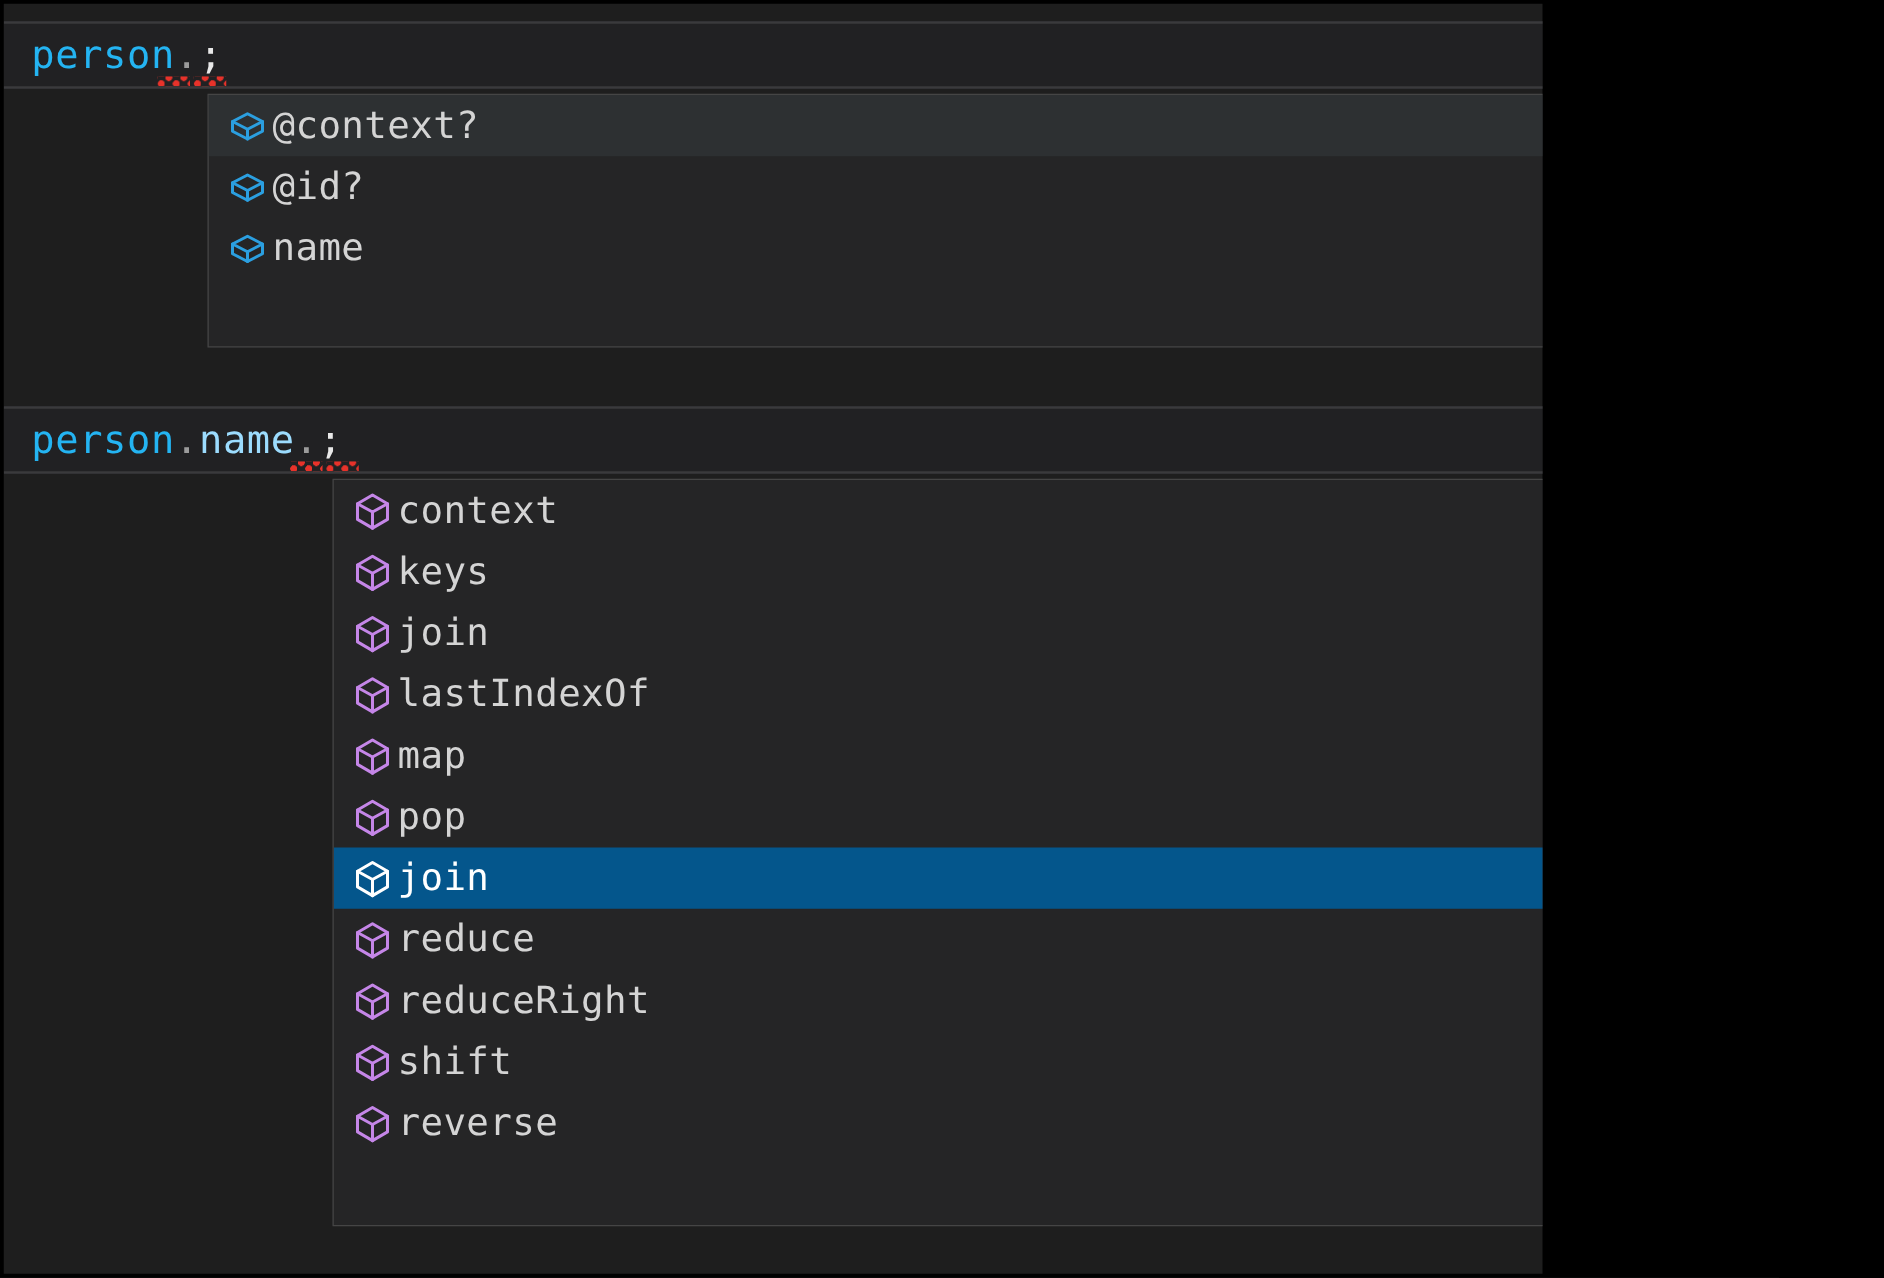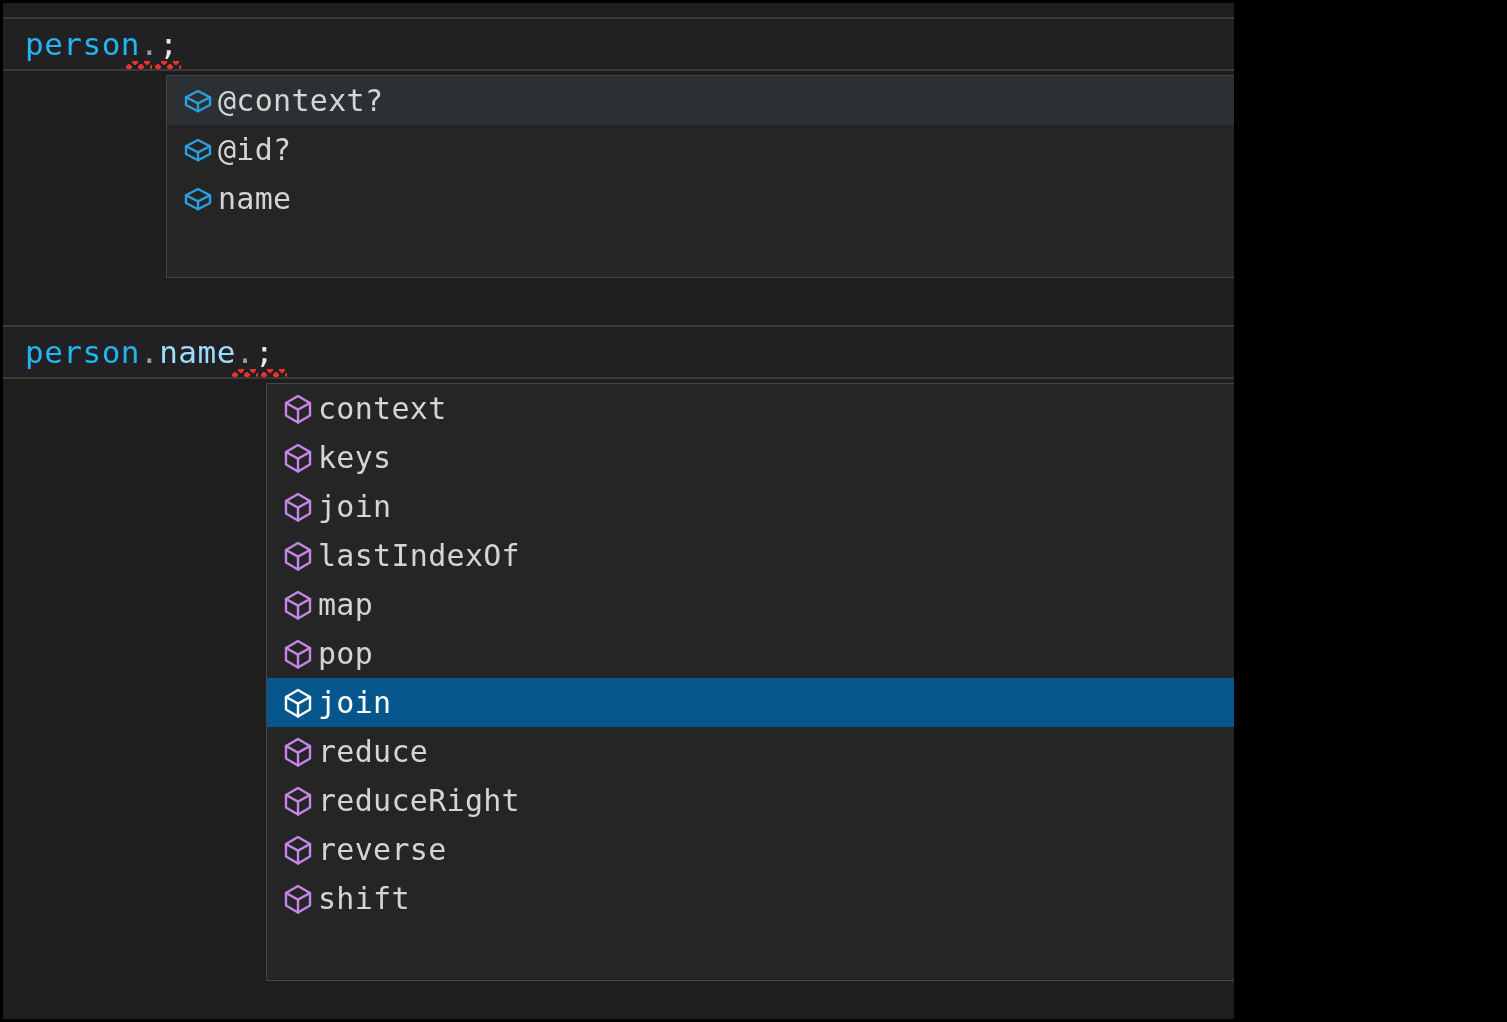--- a/index.html
+++ b/index.html
@@ -293,29 +293,29 @@
       <div class="suggest-row">
         <span class="icon-wrap">
           <svg width="34" height="34" viewBox="0 0 34 34">
             <g fill="none" stroke="#c586e8" stroke-width="2.4" stroke-linejoin="round" stroke-linecap="round">
               <path d="M17 4 L29 11 L29 23.5 L17 30.5 L5 23.5 L5 11 Z"></path>
               <path d="M5 11 L17 17.6 L29 11"></path>
               <path d="M17 17.6 L17 30.5"></path>
             </g>
           </svg>
         </span>
+        <span class="row-label">shift</span>
+      </div>
+      <div class="suggest-row">
+        <span class="icon-wrap">
+          <svg width="34" height="34" viewBox="0 0 34 34">
+            <g fill="none" stroke="#c586e8" stroke-width="2.4" stroke-linejoin="round" stroke-linecap="round">
+              <path d="M17 4 L29 11 L29 23.5 L17 30.5 L5 23.5 L5 11 Z"></path>
+              <path d="M5 11 L17 17.6 L29 11"></path>
+              <path d="M17 17.6 L17 30.5"></path>
+            </g>
+          </svg>
+        </span>
         <span class="row-label">reverse</span>
       </div>
-      <div class="suggest-row">
-        <span class="icon-wrap">
-          <svg width="34" height="34" viewBox="0 0 34 34">
-            <g fill="none" stroke="#c586e8" stroke-width="2.4" stroke-linejoin="round" stroke-linecap="round">
-              <path d="M17 4 L29 11 L29 23.5 L17 30.5 L5 23.5 L5 11 Z"></path>
-              <path d="M5 11 L17 17.6 L29 11"></path>
-              <path d="M17 17.6 L17 30.5"></path>
-            </g>
-          </svg>
-        </span>
-        <span class="row-label">shift</span>
-      </div>
     </div>
 
 </div>
 
 </body></html>

